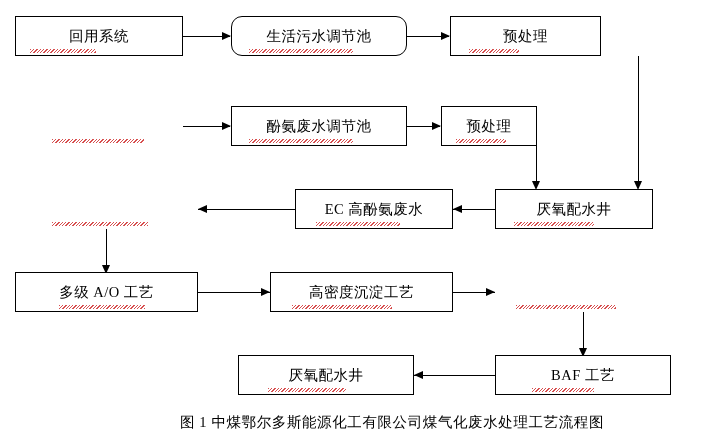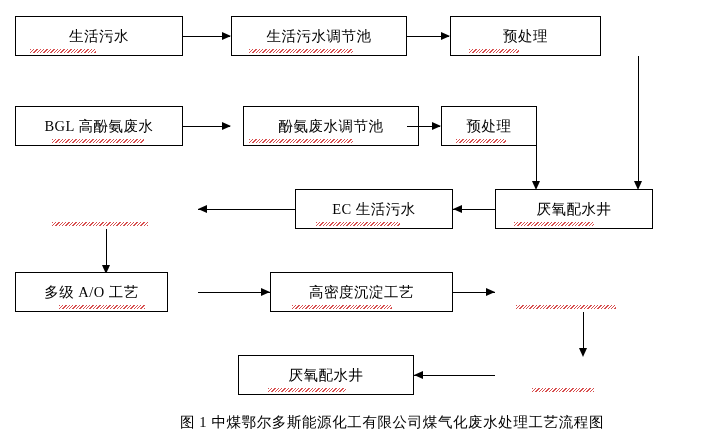--- a/index.html
+++ b/index.html
@@ -80,52 +80,49 @@
     );
     opacity: 0.85;
   }
 </style>
 </head>
 <body>
 
 <div id="canvas">
 
   <div class="node" style="left:15px; top:16px; width:168px; height:40px;">
-    <span>生活污水</span>
+    <span>回用系统</span>
   </div>
   <div class="squiggle" style="left:30px; top:49px; width:66px;"></div>
 
   <div class="edge h" style="left:183px; top:36px; width:47px;"></div>
   <div class="arrow right" style="left:222px; top:31.5px;"></div>
 
-  <div class="node" style="left:231px; top:16px; width:176px; height:40px;">
+  <div class="node" style="left:231px; top:16px; width:176px; height:40px;border-radius:11px;">
     <span>生活污水调节池</span>
   </div>
   <div class="squiggle" style="left:249px; top:49px; width:104px;"></div>
 
   <div class="edge h" style="left:407px; top:36px; width:42px;"></div>
   <div class="arrow right" style="left:441px; top:31.5px;"></div>
 
   <div class="node" style="left:450px; top:16px; width:151px; height:40px;">
     <span>预处理</span>
   </div>
   <div class="squiggle" style="left:469px; top:49px; width:50px;"></div>
 
   <div class="edge v" style="left:638px; top:56px; height:131px;"></div>
   <div class="arrow down" style="left:633.5px; top:181px;"></div>
 
-  <div class="node" style="left:15px; top:106px; width:168px; height:40px;">
-    <span>BGL 高酚氨废水</span>
-  </div>
   <div class="squiggle" style="left:52px; top:139px; width:92px;"></div>
 
   <div class="edge h" style="left:183px; top:126px; width:47px;"></div>
   <div class="arrow right" style="left:222px; top:121.5px;"></div>
 
-  <div class="node" style="left:231px; top:106px; width:176px; height:40px;margin-left:12px;">
+  <div class="node" style="left:231px; top:106px; width:176px; height:40px;">
     <span>酚氨废水调节池</span>
   </div>
   <div class="squiggle" style="left:249px; top:139px; width:104px;"></div>
 
   <div class="edge h" style="left:407px; top:126px; width:33px;"></div>
   <div class="arrow right" style="left:432px; top:121.5px;"></div>
 
   <div class="node" style="left:441px; top:106px; width:96px; height:40px;">
     <span>预处理</span>
   </div>
@@ -133,36 +130,36 @@
 
   <div class="edge v" style="left:536px; top:146px; height:41px;"></div>
   <div class="arrow down" style="left:531.5px; top:181px;"></div>
 
   <div class="squiggle" style="left:52px; top:222px; width:96px;"></div>
 
   <div class="edge h" style="left:198px; top:209px; width:97px;"></div>
   <div class="arrow left" style="left:198px; top:204.5px;"></div>
 
   <div class="node" style="left:295px; top:189px; width:158px; height:40px;">
-    <span>EC 生活污水</span>
+    <span>EC 高酚氨废水</span>
   </div>
   <div class="squiggle" style="left:316px; top:222px; width:84px;"></div>
 
   <div class="edge h" style="left:453px; top:209px; width:42px;"></div>
   <div class="arrow left" style="left:453px; top:204.5px;"></div>
 
   <div class="node" style="left:495px; top:189px; width:158px; height:40px;align-items:center;">
     <span>厌氧配水井</span>
   </div>
   <div class="squiggle" style="left:514px; top:222px; width:80px;"></div>
 
   <div class="edge v" style="left:106px; top:229px; height:42px;"></div>
   <div class="arrow down" style="left:101.5px; top:265px;"></div>
 
-  <div class="node" style="left:15px; top:272px; width:153px; height:40px;">
+  <div class="node" style="left:15px; top:272px; width:183px; height:40px;">
     <span>多级 A/O 工艺</span>
   </div>
   <div class="squiggle" style="left:59px; top:305px; width:86px;"></div>
 
   <div class="edge h" style="left:198px; top:292px; width:72px;"></div>
   <div class="arrow right" style="left:261px; top:287.5px;"></div>
 
   <div class="node" style="left:270px; top:272px; width:183px; height:40px;font-family:Liberation Mono, monospace;">
     <span>高密度沉淀工艺</span>
   </div>
@@ -177,17 +174,20 @@
   <div class="arrow down" style="left:578.5px; top:348px;"></div>
 
   <div class="node" style="left:238px; top:355px; width:176px; height:40px;">
     <span>厌氧配水井</span>
   </div>
   <div class="squiggle" style="left:268px; top:388px; width:78px;"></div>
 
   <div class="edge h" style="left:414px; top:375px; width:81px;"></div>
   <div class="arrow left" style="left:414px; top:370.5px;"></div>
 
+  <div class="node" style="left:495px; top:355px; width:176px; height:40px;">
+    <span>BAF 工艺</span>
+  </div>
   <div class="squiggle" style="left:532px; top:388px; width:62px;"></div>
 
   <div class="caption" style="top:413px;">图 1  中煤鄂尔多斯能源化工有限公司煤气化废水处理工艺流程图</div>
 
 </div>
 
 </body></html>

